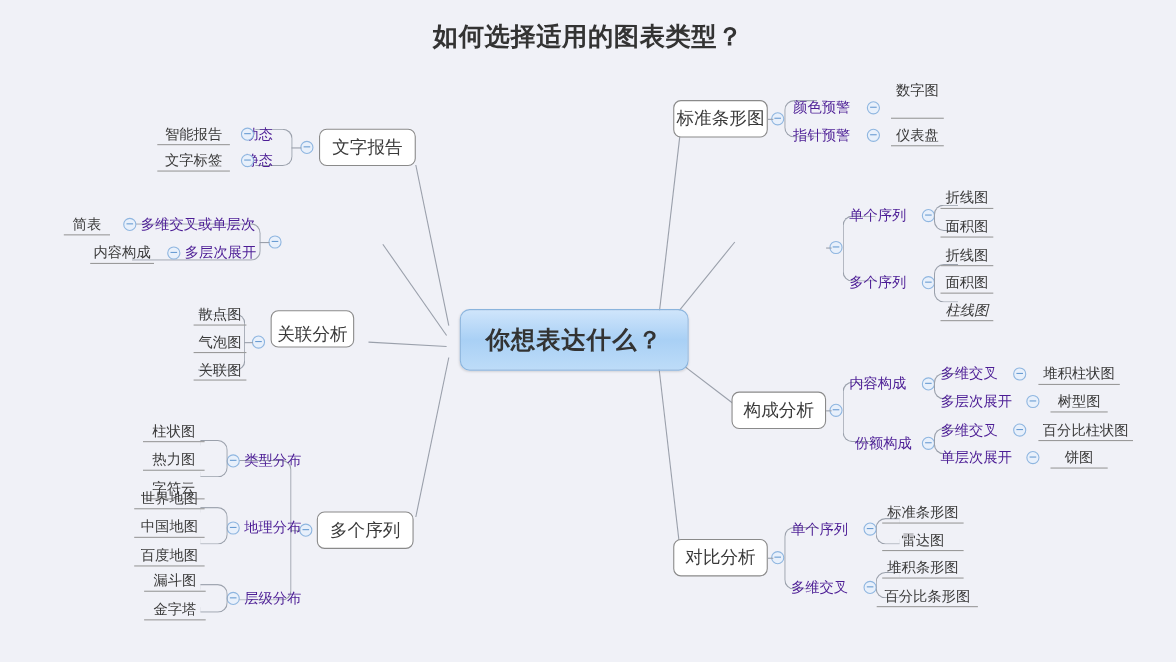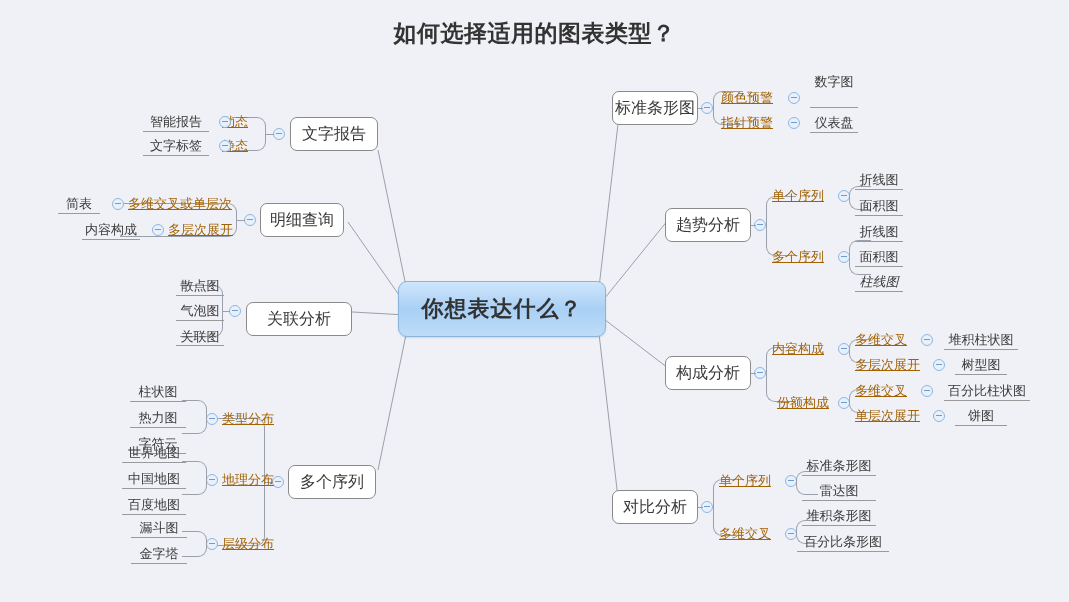--- a/index.html
+++ b/index.html
@@ -41,34 +41,34 @@
   }
   .root {
     background: linear-gradient(to bottom, #cfe5fb 0%, #a9d0f5 50%, #bddcf8 100%);
     border: 1px solid #8ab4dd;
     border-radius: 9px;
     font-size: 22px;
     font-weight: bold;
     color: #333333;
     box-shadow: 0 1px 2px rgba(0,0,0,0.12);
     letter-spacing: 1px;
+    margin-left: 20px;
   }
   .branch {
     background: #ffffff;
     border: 1px solid #8a8a8a;
     border-radius: 7px;
     font-size: 16px;
     color: #3a3a3a;
     padding: 0 7px;
   }
   .mid {
     background: transparent;
     font-size: 13px;
-    color: #a16207;
-    text-decoration: underline;
+    color: #4c1d95;
   }
   .leaf {
     font-size: 13px;
     color: #3a3a3a;
   }
   .underline {
     position: absolute;
     height: 0;
     border-bottom: 1px solid #9a9a9a;
   }
@@ -152,23 +152,20 @@
 
   <div class="node leaf" style="left:143px; top:112px; width:66px; height:20px;">
     <span>智能报告</span>
   </div>
   <div class="underline" style="left:143px; top:131px; width:66px;"></div>
   <div class="node leaf" style="left:143px; top:136px; width:66px; height:20px;">
     <span>文字标签</span>
   </div>
   <div class="underline" style="left:143px; top:155px; width:66px;"></div>
 
-  <div class="node branch" style="left:260px; top:203px; width:84px; height:34px;">
-    <span>明细查询</span>
-  </div>
   <div class="toggle" style="left:244px; top:214px;"></div>
   <div class="stub" style="left:236px; top:220px; width:9px;"></div>
   <div class="bracket right" style="left:120px; top:203px; width:117px; height:34px;"></div>
 
   <div class="node mid" style="left:128px; top:194px; width:108px; height:20px; justify-content:flex-start;">
     <span>多维交叉或单层次</span>
   </div>
   <div class="toggle" style="left:112px; top:198px;"></div>
   <div class="node mid" style="left:168px; top:220px; width:70px; height:20px; justify-content:flex-start;">
     <span>多层次展开</span>
@@ -177,21 +174,21 @@
 
   <div class="node leaf" style="left:58px; top:194px; width:42px; height:20px;">
     <span>简表</span>
   </div>
   <div class="underline" style="left:58px; top:213px; width:42px;"></div>
   <div class="node leaf" style="left:82px; top:220px; width:58px; height:20px;">
     <span>内容构成</span>
   </div>
   <div class="underline" style="left:82px; top:239px; width:58px;"></div>
 
-  <div class="node branch" style="left:246px; top:302px; width:106px; height:34px;">
+  <div class="node branch" style="left:246px; top:282px; width:76px; height:34px;align-items:flex-end;">
     <span>关联分析</span>
   </div>
   <div class="toggle" style="left:229px; top:305px;"></div>
   <div class="stub" style="left:222px; top:311px; width:8px;"></div>
   <div class="bracket right" style="left:180px; top:285px; width:43px; height:52px;"></div>
 
   <div class="node leaf" style="left:176px; top:276px; width:48px; height:20px;">
     <span>散点图</span>
   </div>
   <div class="underline" style="left:176px; top:295px; width:48px;"></div>
@@ -279,23 +276,20 @@
 
   <div class="node leaf" style="left:810px; top:72px; width:48px; height:20px;">
     <span>数字图</span>
   </div>
   <div class="underline" style="left:810px; top:107px; width:48px;"></div>
   <div class="node leaf" style="left:810px; top:113px; width:48px; height:20px;">
     <span>仪表盘</span>
   </div>
   <div class="underline" style="left:810px; top:132px; width:48px;"></div>
 
-  <div class="node branch" style="left:665px; top:208px; width:86px; height:34px;">
-    <span>趋势分析</span>
-  </div>
   <div class="toggle" style="left:754px; top:219px;"></div>
   <div class="stub" style="left:751px; top:225px; width:5px;"></div>
   <div class="bracket left" style="left:766px; top:196px; width:30px; height:60px;"></div>
 
   <div class="node mid" style="left:772px; top:186px; width:62px; height:20px; justify-content:flex-start;">
     <span>单个序列</span>
   </div>
   <div class="toggle" style="left:838px; top:190px;"></div>
   <div class="bracket left" style="left:849px; top:186px; width:22px; height:24px;"></div>
   <div class="node leaf" style="left:855px; top:170px; width:48px; height:20px;">

